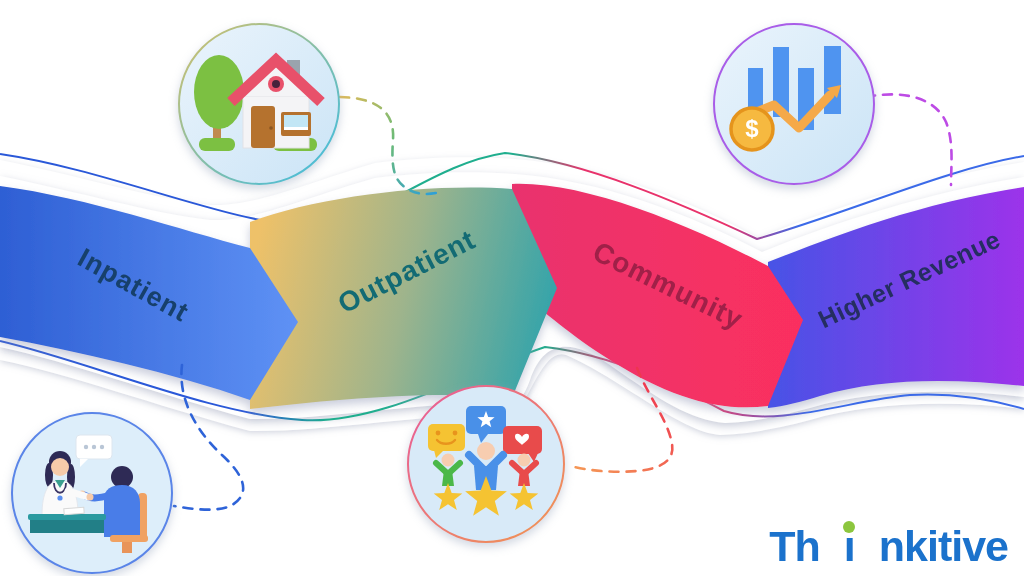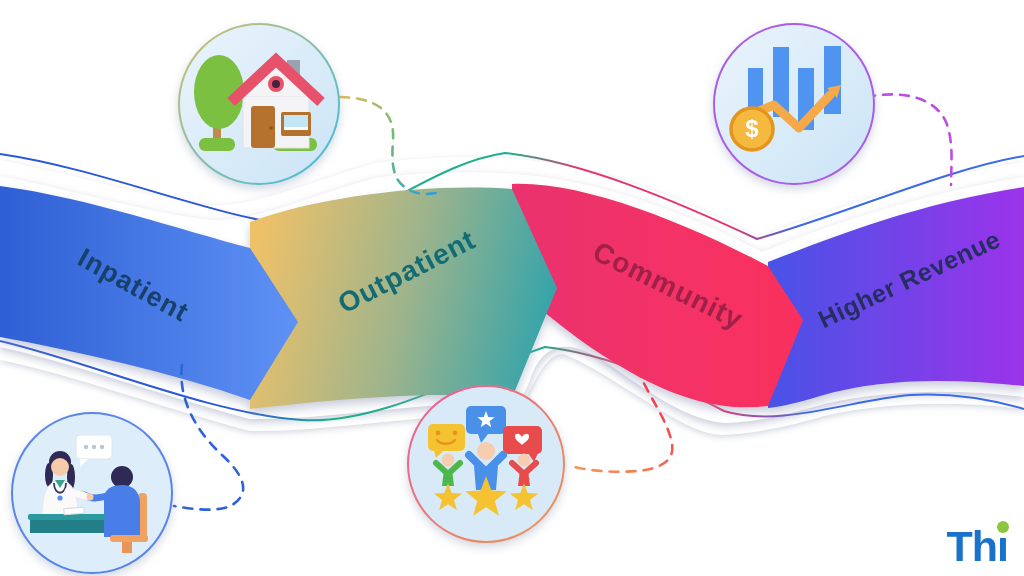--- a/index.html
+++ b/index.html
@@ -1,21 +1,21 @@
 <!DOCTYPE html>
 <html><head>
 <meta charset="utf-8">
 <style>
   html,body{margin:0;padding:0;background:#ffffff;width:1024px;height:576px;overflow:hidden;
     font-family:"Liberation Sans", sans-serif;}
   .stage{position:relative;width:1024px;height:576px;background:#ffffff;}
   svg{position:absolute;left:0;top:0;}
   .band-label{font-family:"Liberation Sans", sans-serif;font-weight:700;}
   .logo{position:absolute;right:16px;bottom:8px;font-weight:700;font-size:43px;
-    letter-spacing:-1px;line-height:1;display:flex;align-items:flex-end;}
+    letter-spacing:-1px;line-height:1;display:flex;align-items:flex-end;gap:24px;}
   .logo .part{color:#1b72cc;}
   .logo .accent-i{position:relative;color:#1b72cc;}
   .logo .accent-i .green-dot{position:absolute;left:50%;transform:translateX(-50%);
     top:-4px;width:12px;height:12px;border-radius:50%;background:#8cc63e;}
   .logo .accent-i .dot-mask{position:absolute;left:0;top:2px;width:100%;height:9px;background:#fff;}
 </style>
 </head>
 <body>
 
 <div class="stage">
@@ -222,14 +222,15 @@
       <path d="M 0,8 L -17,-9 M 0,8 L 17,-9" stroke="#4a90e8" stroke-width="8" stroke-linecap="round"></path>
       <polygon points="-10,26 10,26 12,2 -12,2" fill="#4a90e8"></polygon>
       <polygon fill="#f5c332" points="0.0,12.0 5.4,26.5 20.9,27.2 8.8,36.9 12.9,51.8 0.0,43.2 -12.9,51.8 -8.8,36.9 -20.9,27.2 -5.4,26.5"></polygon>
     </g>
   </g>
 </svg>
 
 <div class="logo">
   <span class="part">Th</span>
   <span class="accent-i"><span>i</span><span class="dot-mask"></span><span class="green-dot"></span></span>
+  <span class="part">nkitive</span>
 </div>
 </div>
 
 </body></html>

